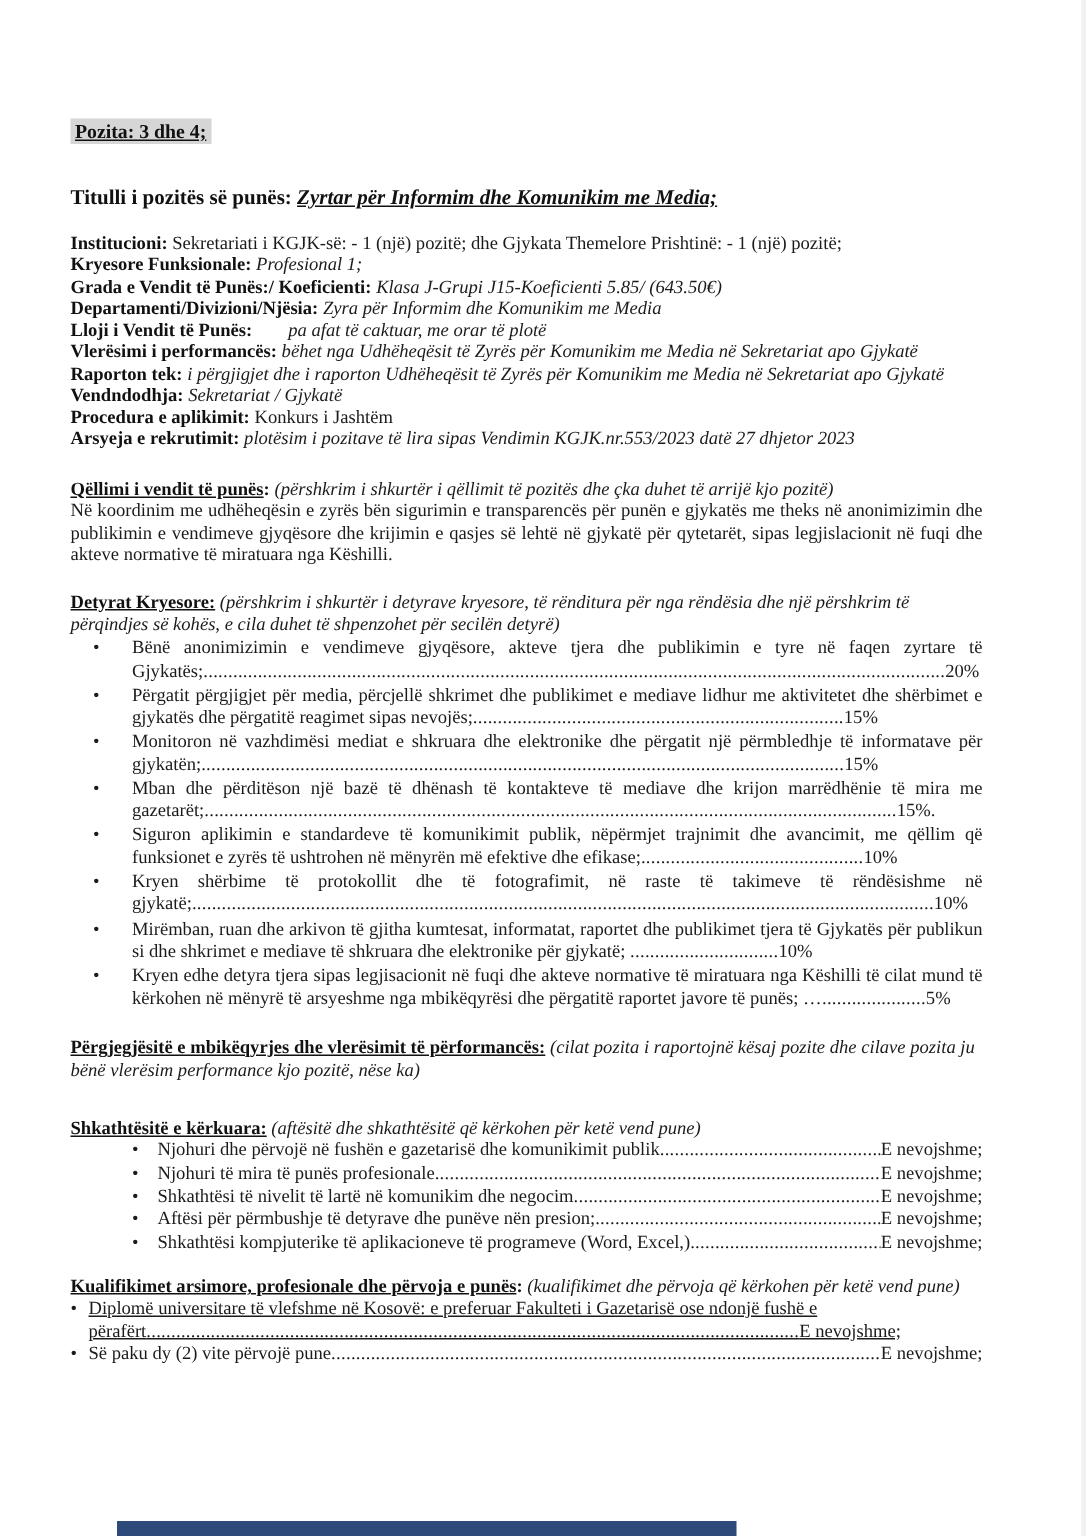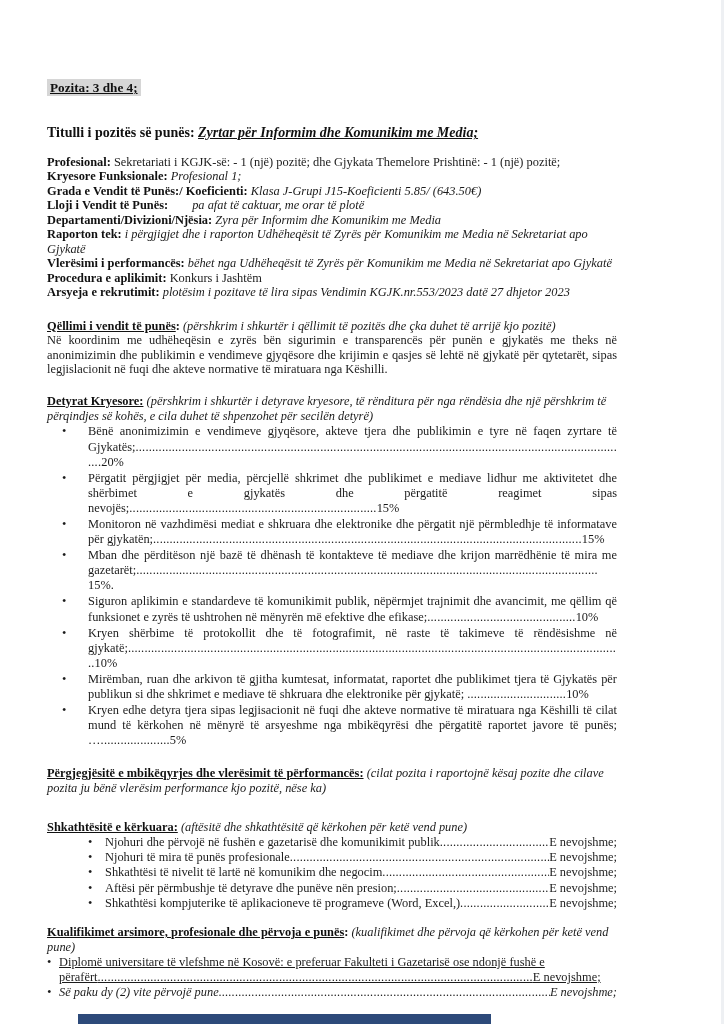--- a/index.html
+++ b/index.html
@@ -2,21 +2,21 @@
 <html><head>
 <meta charset="utf-8">
 <style>
   html,body{margin:0;padding:0;}
   body{
     width:724px;height:1024px;overflow:hidden;background:#ffffff;
     font-family:"Liberation Serif","DejaVu Serif",serif;
     color:#1b1b1b;font-size:12.4px;line-height:14.4px;
     position:relative;
   }
-  .page{padding:80px 107px 0 47px;position:relative;}
+  .page{padding:80px 69px 0 47px;position:relative;}
   .b{font-weight:bold;color:#111;}
   .i{font-style:italic;}
   .u{text-decoration:underline;}
   .hl{background:#d6d6d6;padding:1px 3px;}
   .pozita{font-size:13.2px;line-height:16px;margin:0 0 29px 0;}
   .title-line{font-size:14px;line-height:16px;margin:0 0 14px 0;}
   .details p{margin:0;line-height:14.45px;}
   .tab-gap{display:inline-block;width:24px;}
   .sec{margin:0;}
   .sec-head{margin:0;line-height:14.8px;}
@@ -37,48 +37,49 @@
   .sup-item::before{content:"•";position:absolute;left:41px;top:0;}
   
   .skill{display:flex;align-items:baseline;position:relative;padding-left:58px;line-height:15.3px;}
   .skill::before{content:"•";position:absolute;left:41px;top:0;}
   .skill .txt{white-space:nowrap;flex:0 0 auto;}
   .skill .leader{flex:1 1 auto;min-width:0;overflow:hidden;white-space:nowrap;letter-spacing:.2px;}
   .skill .req{white-space:nowrap;flex:0 0 auto;}
   
   .qual-block{position:relative;padding-left:12px;line-height:15px;text-decoration:underline;}
   .qual-block::before{content:"•";position:absolute;left:0;top:0;}
-  .qual-flex{display:flex;align-items:baseline;position:relative;padding-left:12px;line-height:15.3px;font-style:italic;}
+  .qual-flex{display:flex;align-items:baseline;position:relative;padding-left:12px;line-height:15.3px;}
   .qual-flex::before{content:"•";position:absolute;left:0;top:0;}
   .qual-flex .txt{white-space:nowrap;flex:0 0 auto;}
   .qual-flex .leader{flex:1 1 auto;min-width:0;overflow:hidden;white-space:nowrap;letter-spacing:.2px;}
   .qual-flex .req{white-space:nowrap;flex:0 0 auto;}
   
   .footer-bar{position:absolute;left:78px;bottom:0;width:413px;height:10px;background:#2d4a7a;}
   .edge-right{position:absolute;right:0;top:0;width:3px;height:1024px;background:#eef0f3;}
 </style>
 </head>
 <body>
 
 <div class="page">
 
   <div class="pozita">
     <span class="hl b u">Pozita: 3 dhe 4;</span>
   </div>
 
   <p class="title-line"><span class="b">Titulli i pozitës së punës:</span> <span class="b i u">Zyrtar për Informim dhe Komunikim me Media;</span></p>
 
   <div class="details">
-    <p><span class="b">Profesional:</span> <span>Sekretariati i KGJK-së: - 1 (një) pozitë; dhe Gjykata Themelore Prishtinë: - 1 (një) pozitë;</span></p>
+    <p><span class="b">Institucioni:</span> <span>Sekretariati i KGJK-së: - 1 (një) pozitë; dhe Gjykata Themelore Prishtinë: - 1 (një) pozitë;</span></p>
     <p><span class="b">Kryesore Funksionale:</span> <span class="i">Profesional 1;</span></p>
     <p><span class="b">Grada e Vendit të Punës:/ Koeficienti:</span> <span class="i">Klasa J-Grupi J15-Koeficienti 5.85/ (643.50€)</span></p>
+    <p><span class="b">Departamenti/Divizioni/Njësia:</span> <span class="i">Zyra për Informim dhe Komunikim me Media</span></p>
     <p><span class="b">Lloji i Vendit të Punës:</span><span class="tab-gap"></span><span class="i">pa afat të caktuar, me orar të plotë</span></p>
-    <p><span class="b">Departamenti/Divizioni/Njësia:</span> <span class="i">Zyra për Informim dhe Komunikim me Media</span></p>
+    <p><span class="b">Vlerësimi i performancës:</span> <span class="i">bëhet nga Udhëheqësit të Zyrës për Komunikim me Media në Sekretariat apo Gjykatë</span></p>
     <p><span class="b">Raporton tek:</span> <span class="i">i përgjigjet dhe i raporton Udhëheqësit të Zyrës për Komunikim me Media në Sekretariat apo Gjykatë</span></p>
-    <p><span class="b">Vlerësimi i performancës:</span> <span class="i">bëhet nga Udhëheqësit të Zyrës për Komunikim me Media në Sekretariat apo Gjykatë</span></p>
+    <p><span class="b">Vendndodhja:</span> <span class="i">Sekretariat / Gjykatë</span></p>
     <p><span class="b">Procedura e aplikimit:</span> <span>Konkurs i Jashtëm</span></p>
     <p><span class="b">Arsyeja e rekrutimit:</span> <span class="i">plotësim i pozitave të lira sipas Vendimin KGJK.nr.553/2023 datë 27 dhjetor 2023</span></p>
   </div>
 
   <div class="gap20"></div>
 
   <div class="sec">
     <p class="sec-head"><span class="b u">Qëllimi i vendit të punës</span><span class="b">: </span><span class="note">(përshkrim i shkurtër i qëllimit të pozitës dhe çka duhet të arrijë kjo pozitë)</span></p>
     <p class="purpose-body just">Në koordinim me udhëheqësin e zyrës bën sigurimin e transparencës për punën e gjykatës me theks në anonimizimin dhe publikimin e vendimeve gjyqësore dhe krijimin e qasjes së lehtë në gjykatë për qytetarët, sipas legjislacionit në fuqi dhe akteve normative të miratuara nga Këshilli.</p>
   </div>

